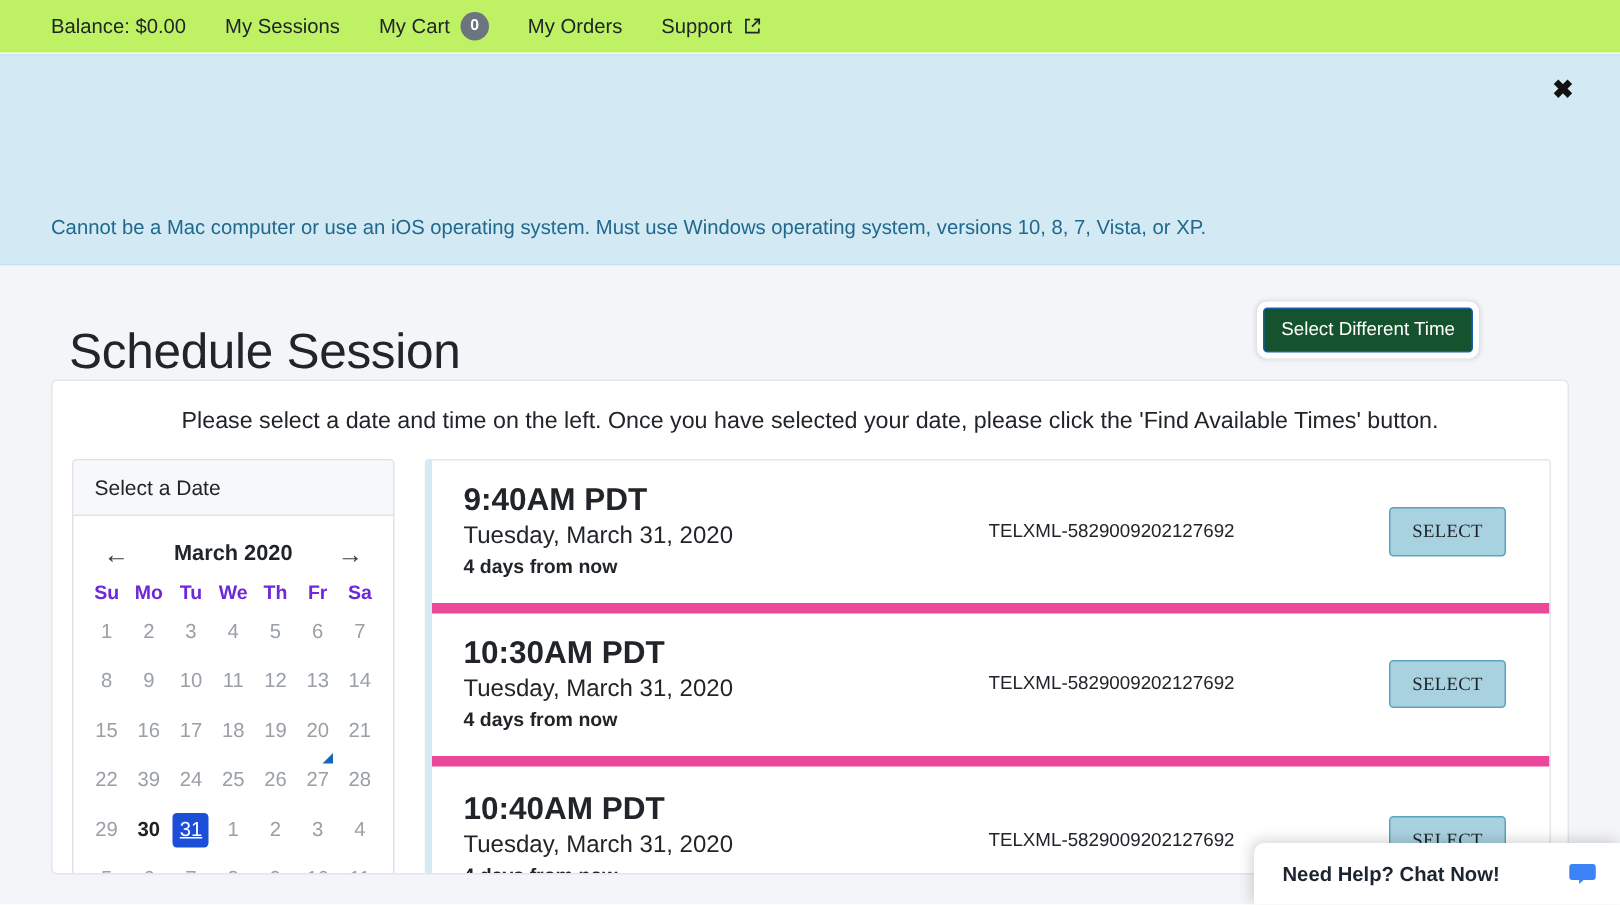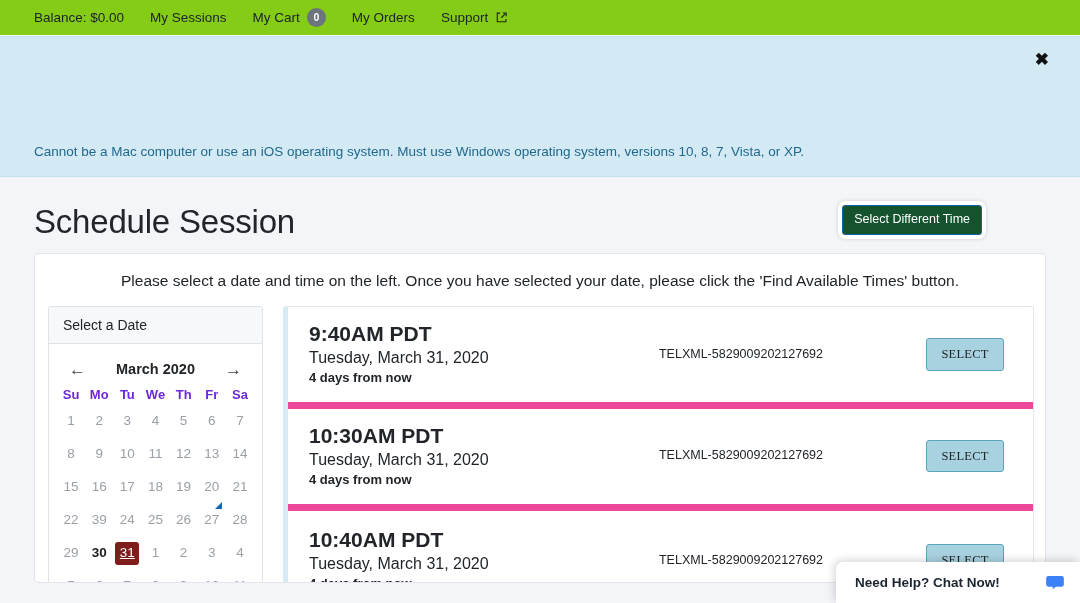--- a/index.html
+++ b/index.html
@@ -8,21 +8,21 @@
     width: 1080px; height: 603px;
     overflow: hidden;
     background: #ffffff;
     font-family: "Liberation Sans", sans-serif;
     -webkit-font-smoothing: antialiased;
   }
 
   
   .topnav {
     height: 36px;
-    background: #84cc16;
+    background: #bef264;
     display: flex;
     align-items: center;
     padding: 0 14px 0 34px;
     gap: 0;
     border-bottom: 1px solid #ffffff;
   }
   .nav-item {
     font-size: 13.5px;
     color: #212529;
     margin-right: 26px;
@@ -102,21 +102,21 @@
     justify-content: space-between;
     padding: 26px 0 0 0;
     margin: 0 34px 0 34px;
     position: relative;
     height: 76px;
   }
   .page-title {
     font-size: 33px;
     font-weight: 400;
     color: #212529;
-    margin: 0;
+    margin: 12px;
     line-height: 1.15;
     letter-spacing: -0.2px;
   }
   .btn-select-different {
     position: absolute;
     right: 64px;
     top: 28px;
     background: #14532d;
     color: #ffffff;
     border: 1px solid #1861ac;
@@ -221,21 +221,21 @@
     display: inline-flex;
     align-items: center;
     justify-content: center;
     min-width: 24px;
     height: 23px;
     border-radius: 3px;
     line-height: 1.05;
   }
   td.today .daybox { color: #202124; font-weight: 700; }
   td.selected .daybox {
-    background: #7f1d1d;
+    background: #1d4ed8;
     color: #ffffff;
     font-weight: 400;
     text-decoration: underline;
   }
   td.marked::after {
     content: "";
     position: absolute;
     right: 4px;
     top: -2px;
     width: 0; height: 0;

